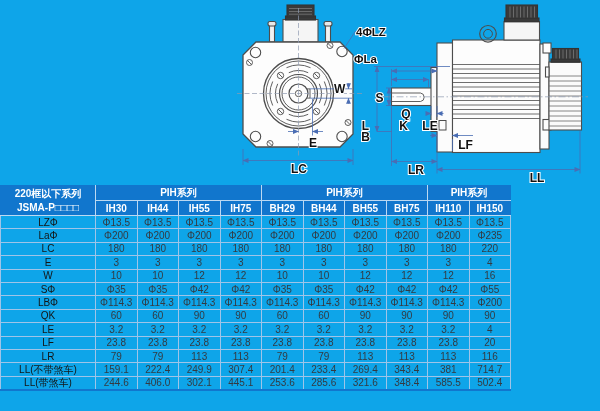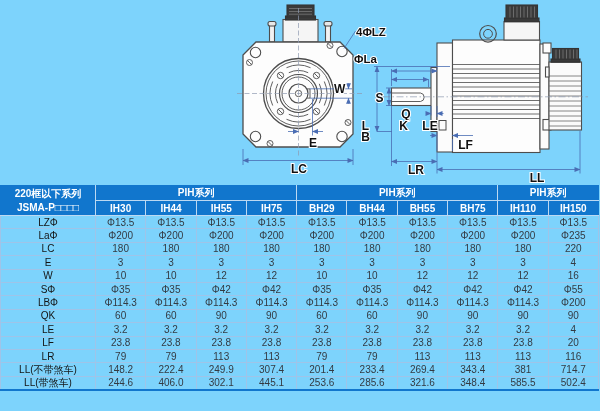--- a/index.html
+++ b/index.html
@@ -1,23 +1,23 @@
 <!DOCTYPE html>
 <html style="--header-bg: #1176cd; --header-text: #ffffff; --grid-line: #9fc4e8; --cell-text: #343a42;"><head>
 <meta charset="utf-8">
 <style>
   html,body{margin:0;padding:0;background:#ffffff;}
-  .stage{position:relative;width:600px;height:411px;background:#7dd3fc;overflow:hidden;
+  .stage{position:relative;width:600px;height:411px;background:#0ea5e9;overflow:hidden;
          font-family:"Liberation Sans","DejaVu Sans",sans-serif;}
   .drawings{position:absolute;top:0;left:0;}
   .dimtext{font-family:"Liberation Sans","DejaVu Sans",sans-serif;font-size:12px;font-weight:bold;
            fill:#111;paint-order:stroke;stroke:#ffffff;stroke-width:2px;}
   .dimtext.sm{font-size:11.5px;}
   .specs{position:absolute;top:185px;left:0;width:600px;}
-  table.spec{width:599px;border-collapse:collapse;table-layout:fixed;}
+  table.spec{width:511px;border-collapse:collapse;table-layout:fixed;}
   table.spec thead th{background:var(--header-bg,#1176cd);color:var(--header-text,#fff);
       font-size:10px;font-weight:bold;height:14px;padding:0;border:1px solid #bcd9f2;
       border-top:1px solid var(--header-bg,#1176cd);}
   table.spec thead tr th:first-child{border-left:1px solid var(--header-bg,#1176cd);}
   table.spec thead tr th:last-child{border-right:1px solid var(--header-bg,#1176cd);}
   table.spec thead th.corner{line-height:1.32;}
   table.spec tbody td{border:1px solid var(--grid-line,#9fc4e8);font-size:10px;
       color:var(--cell-text,#343a42);text-align:center;height:12.4px;padding:0;line-height:1.1;
       overflow:hidden;white-space:nowrap;}
   table.spec tbody td.rowlabel{color:#141414;}
@@ -376,21 +376,21 @@
             <td>113</td>
             <td>79</td>
             <td>79</td>
             <td>113</td>
             <td>113</td>
             <td>113</td>
             <td>116</td>
           </tr>
           <tr>
             <td class="rowlabel">LL(不带煞车)</td>
-            <td>148.2</td>
+            <td>159.1</td>
             <td>222.4</td>
             <td>249.9</td>
             <td>307.4</td>
             <td>201.4</td>
             <td>233.4</td>
             <td>269.4</td>
             <td>343.4</td>
             <td>381</td>
             <td>714.7</td>
           </tr>

